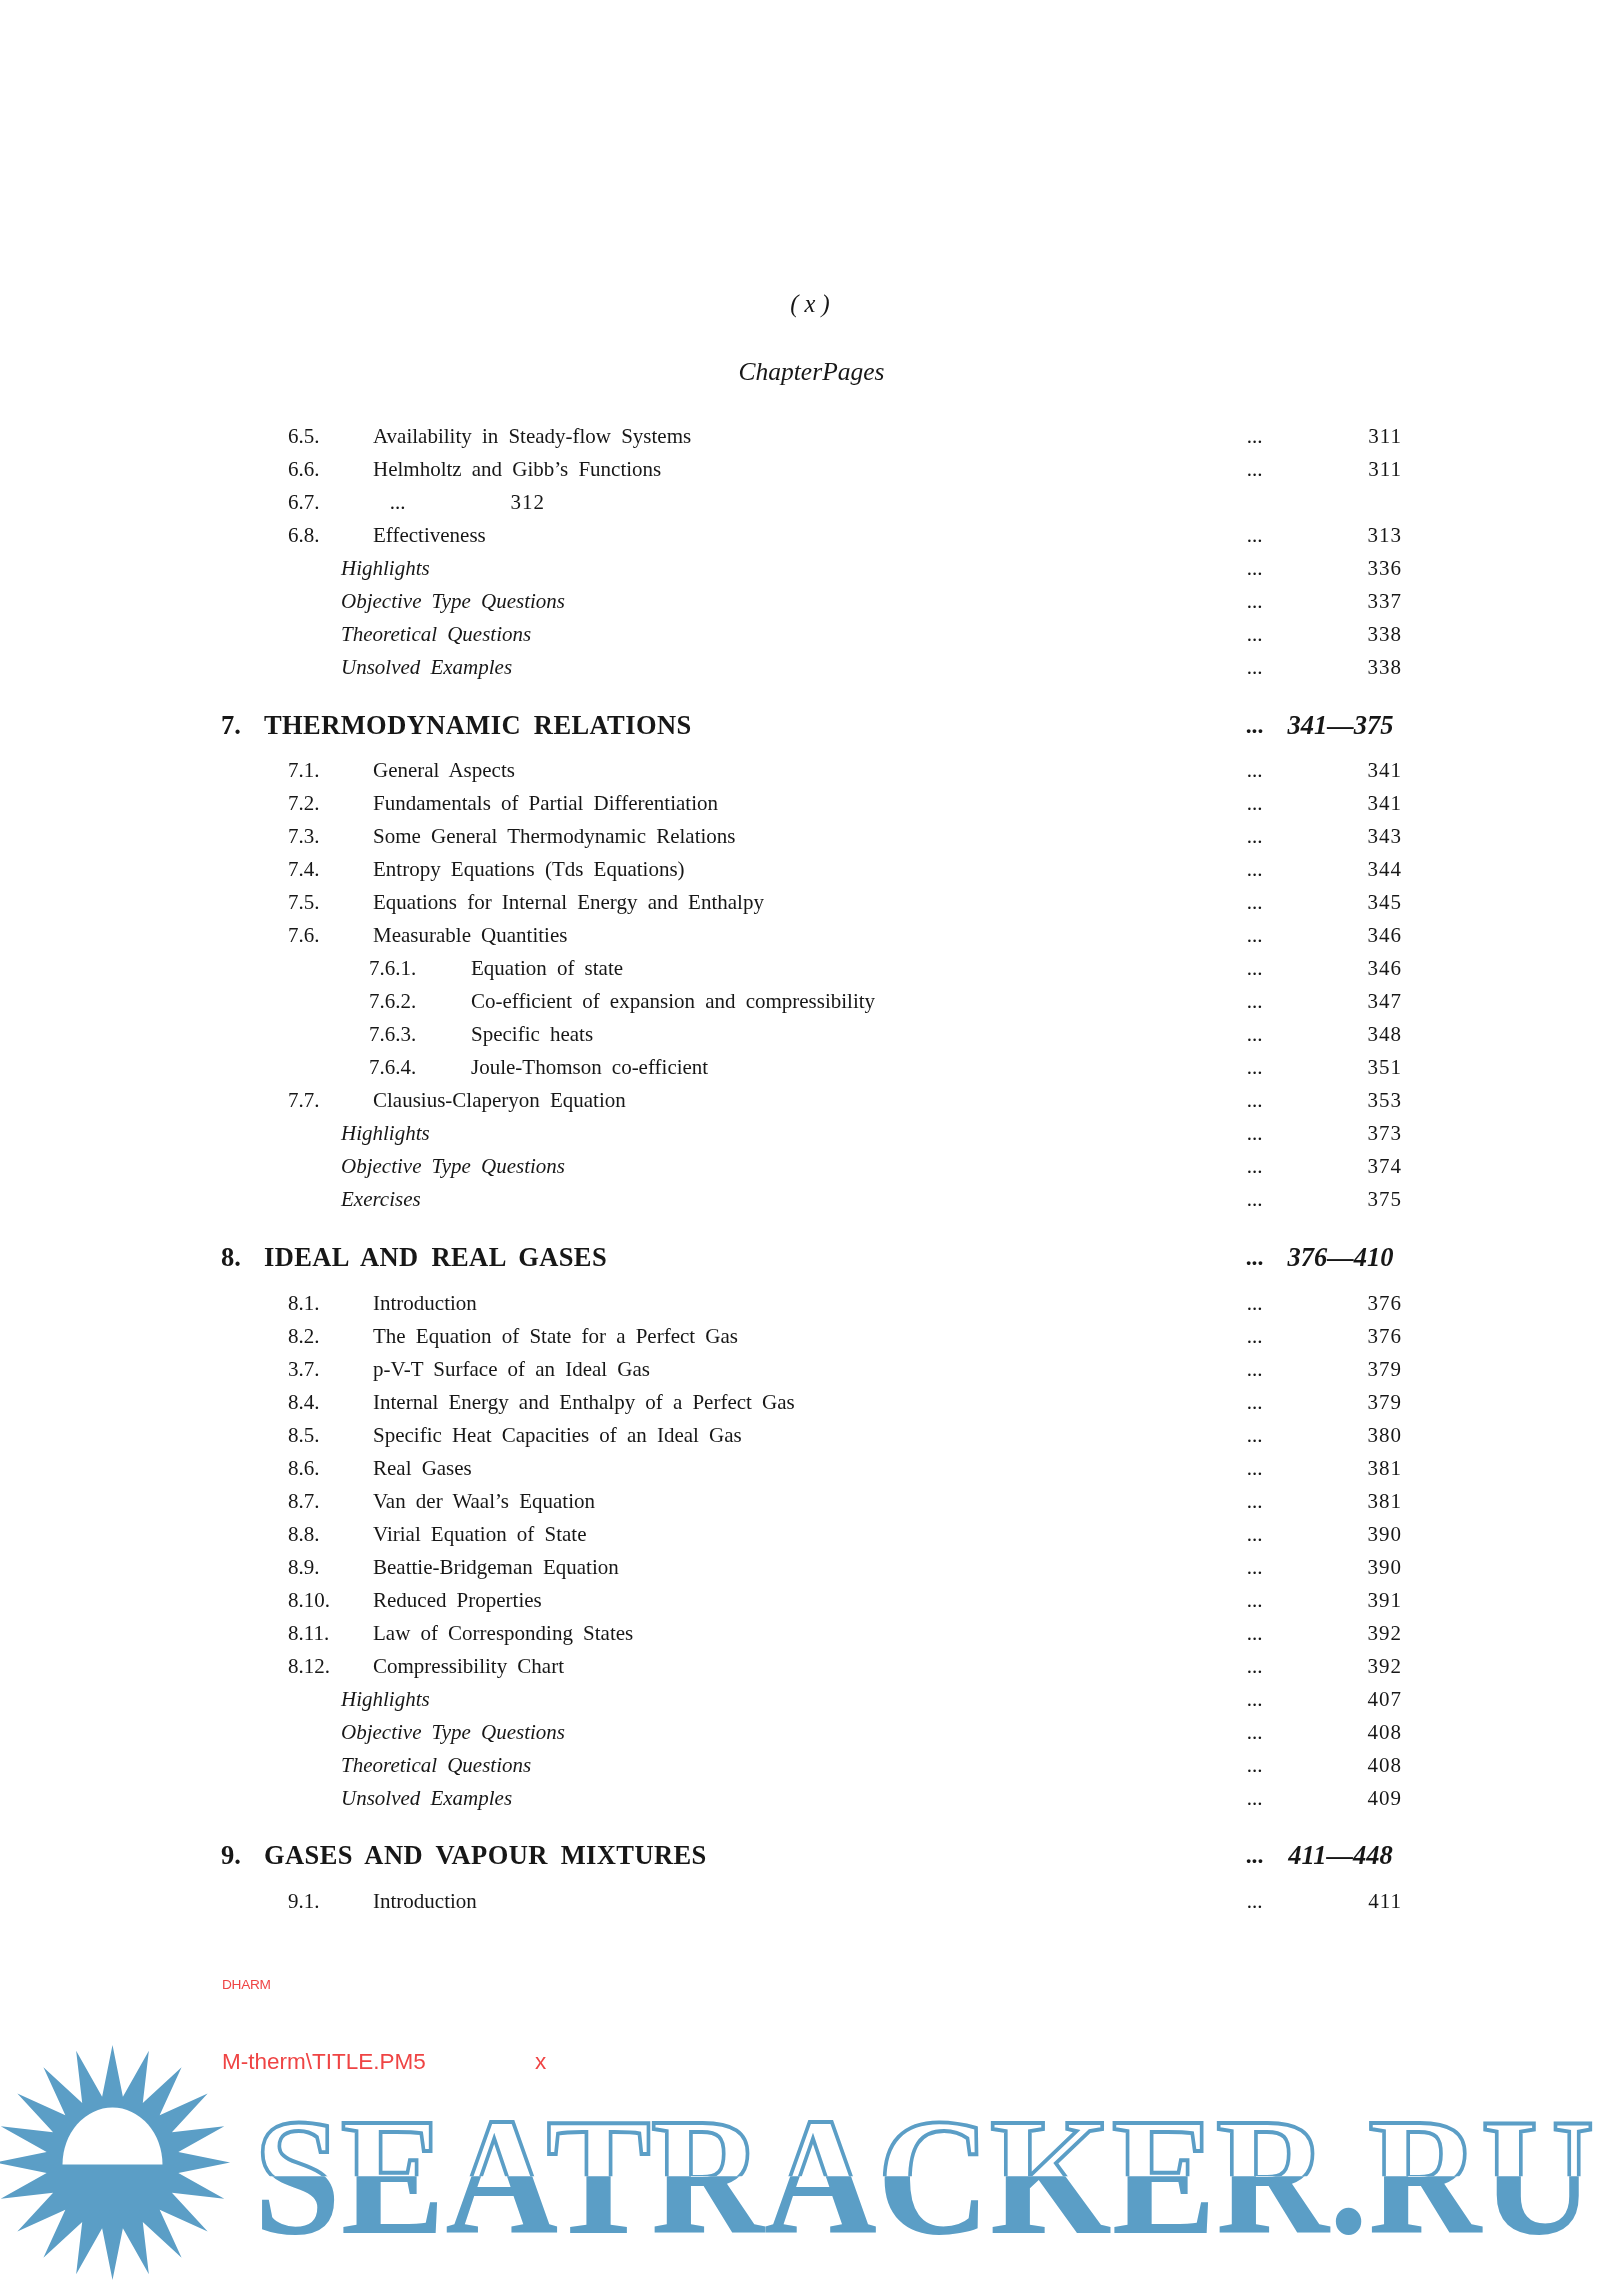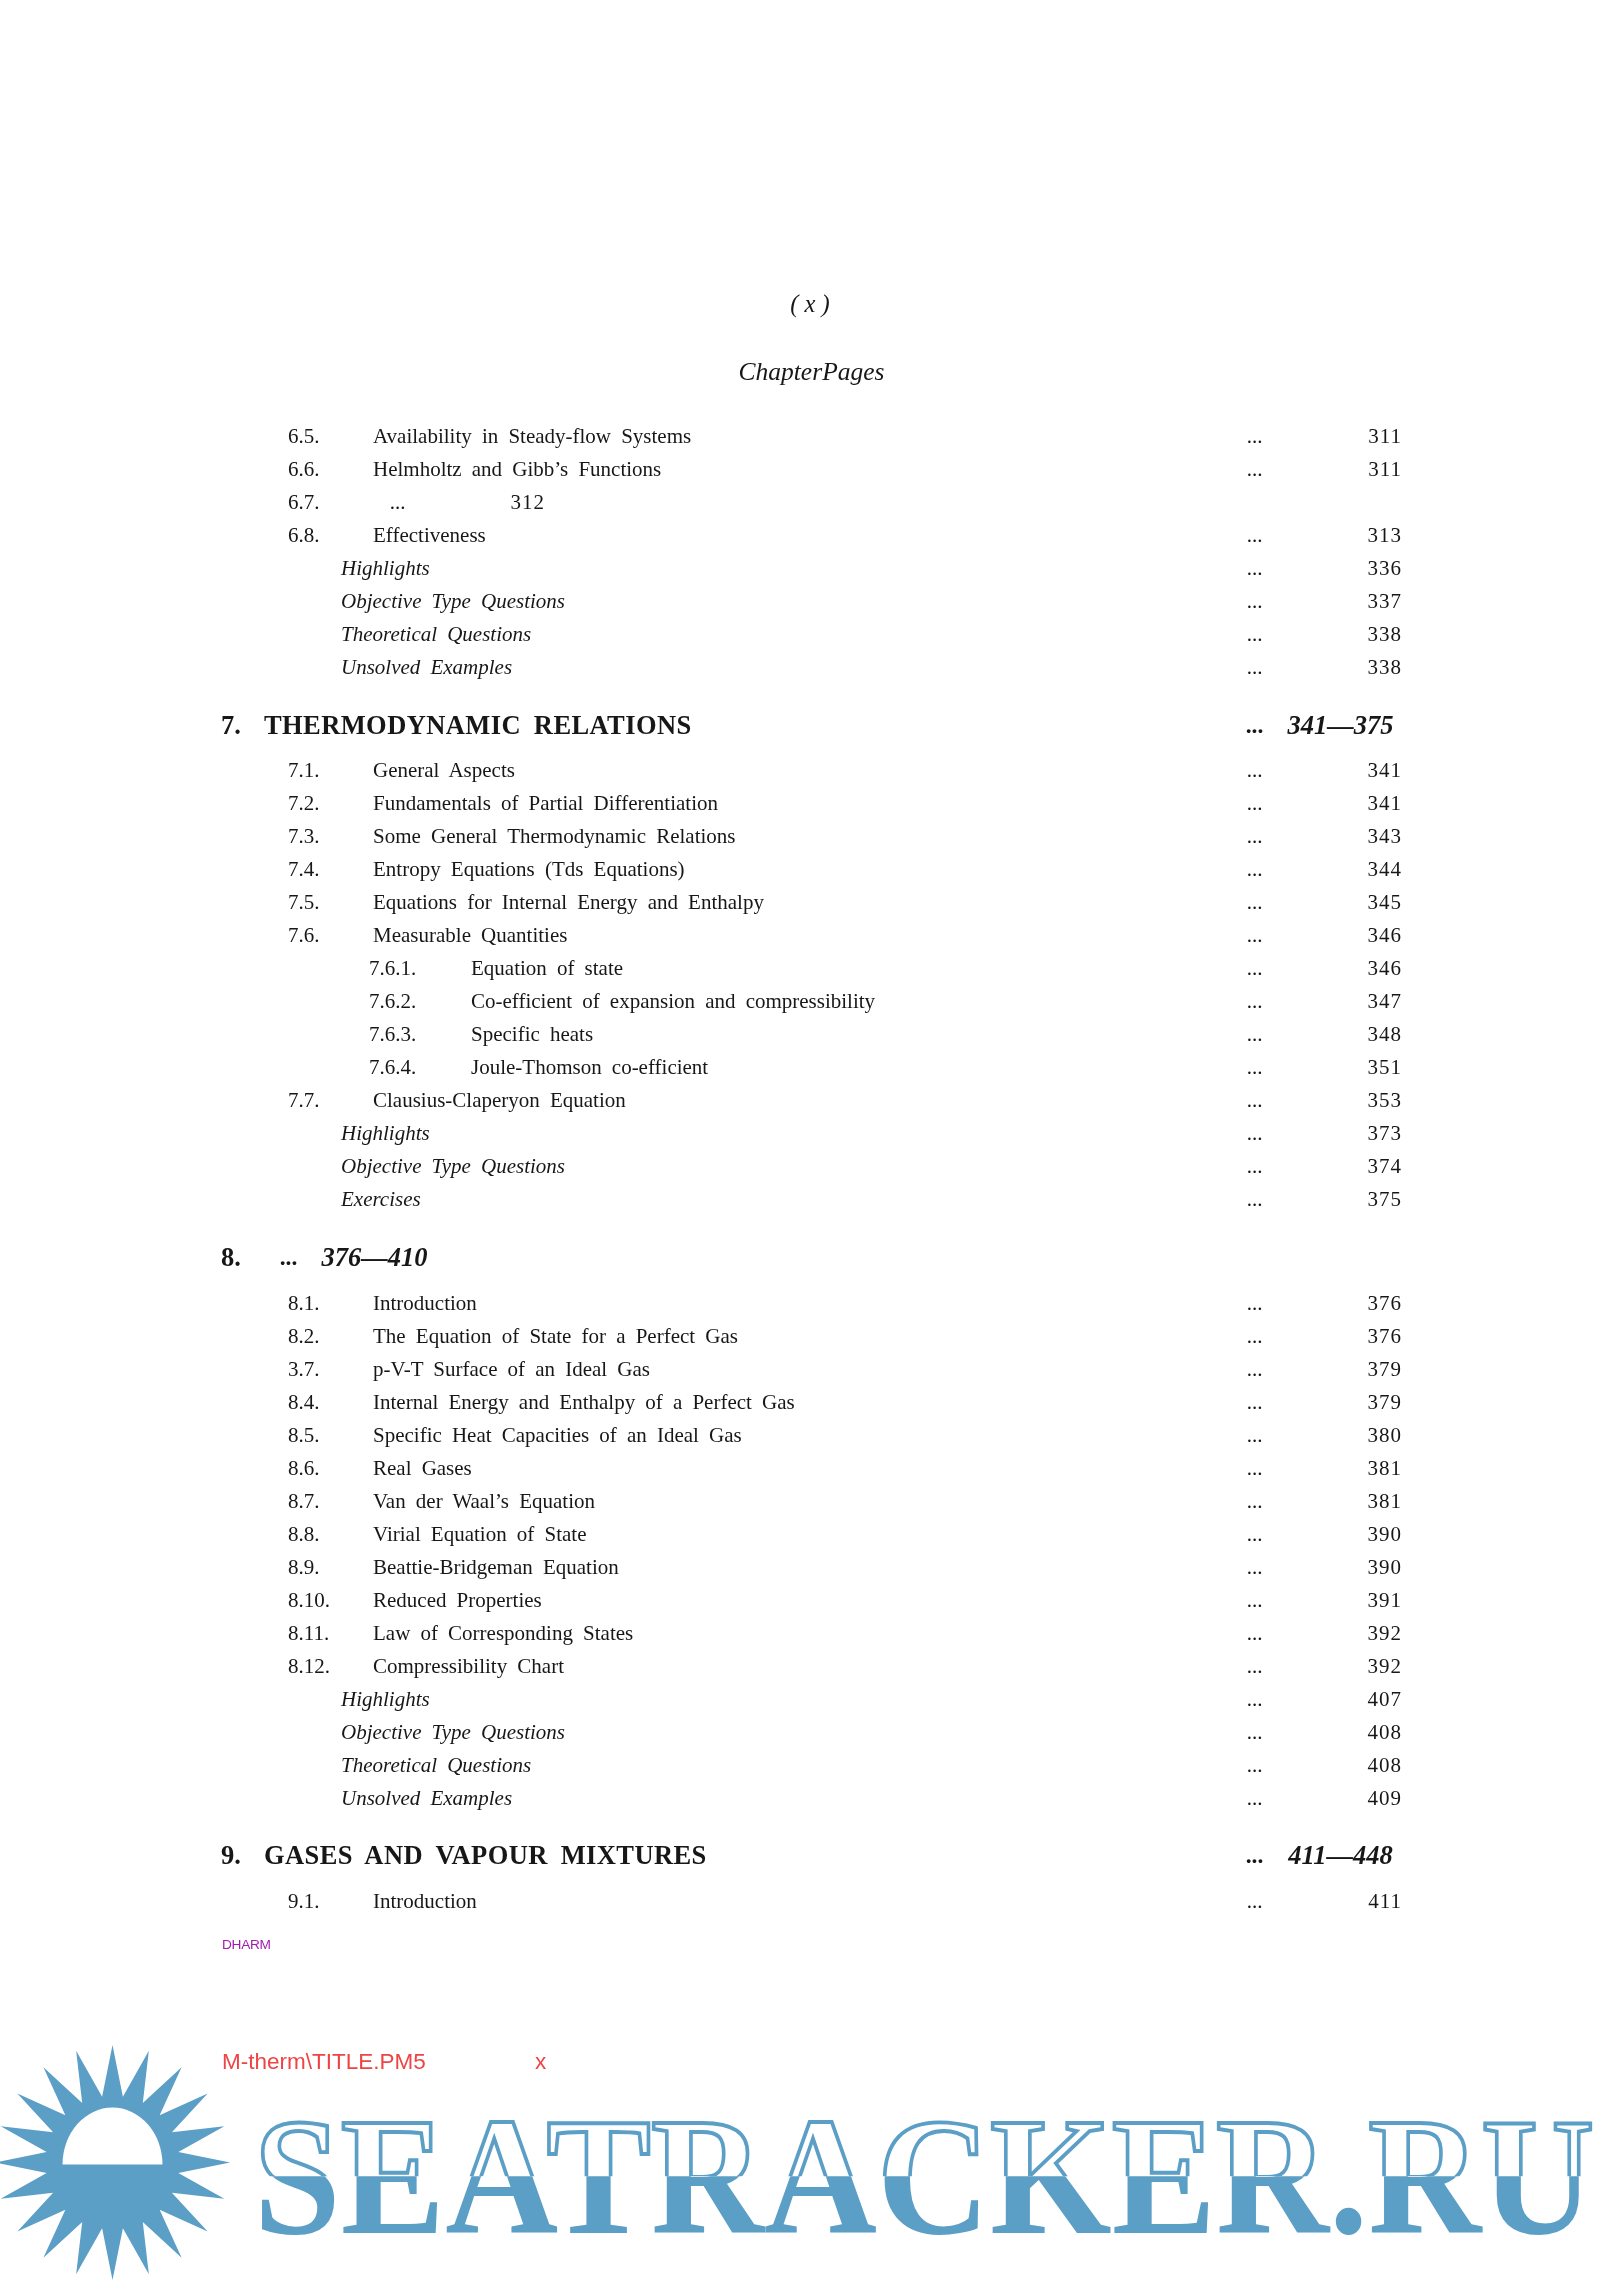--- a/index.html
+++ b/index.html
@@ -37,23 +37,23 @@
   .toc-row { display:flex; height:33px; line-height:33px; font-size:21px; }
   .toc-row .num { flex:none; }
   .toc-row.entry .num { margin-left:67px; width:85px; }
   .toc-row.sub .num { margin-left:148px; width:102px; }
   .toc-row .title { flex:1 1 auto; word-spacing:4.9px; }
   .toc-row.italic .title { margin-left:120px; font-style:italic; }
   .toc-row .dots { flex:none; width:49px; text-align:center; }
   .toc-row .pg { flex:none; width:123px; text-align:right; letter-spacing:1px; }
   
   .footer-imprint {
-    position:absolute; left:222px; top:1938px;
+    position:absolute; left:222px; top:1978px;
     font-family:"Liberation Sans", sans-serif; font-size:13.7px; line-height:14.7px;
-    color:#a21caf; letter-spacing:-0.3px;
+    color:#ef4444; letter-spacing:-0.3px;
   }
   .footer-file {
     position:absolute; left:222px; top:2049px;
     font-family:"Liberation Sans", sans-serif; font-size:22.5px; line-height:25.5px;
     color:#ef4444;
   }
   .footer-file .page-mark { display:inline-block; margin-left:103px; }
   
   .sun-logo { position:absolute; left:-9.8px; top:2040px; width:245px; height:245px; z-index:1; }
   .wm-text-svg { position:absolute; left:245px; top:2098px; width:1362px; height:181px; z-index:1; }
@@ -240,20 +240,21 @@
     <span class="title">Exercises</span>
     <span class="dots">...</span>
     <span class="pg">375</span>
   </div>
 </div>
   </div>
 
   <div class="toc-section">
     <div class="chapter-heading">
       <span class="ch-num">8.</span>
+      <span class="ch-title">IDEAL AND REAL GASES</span>
       <span class="dots">...</span>
       <span class="pg">376—410</span>
     </div>
     <div class="section-entries">
   <div class="toc-row entry">
     <span class="num">8.1.</span>
     <span class="title">Introduction</span>
     <span class="dots">...</span>
     <span class="pg">376</span>
   </div>

